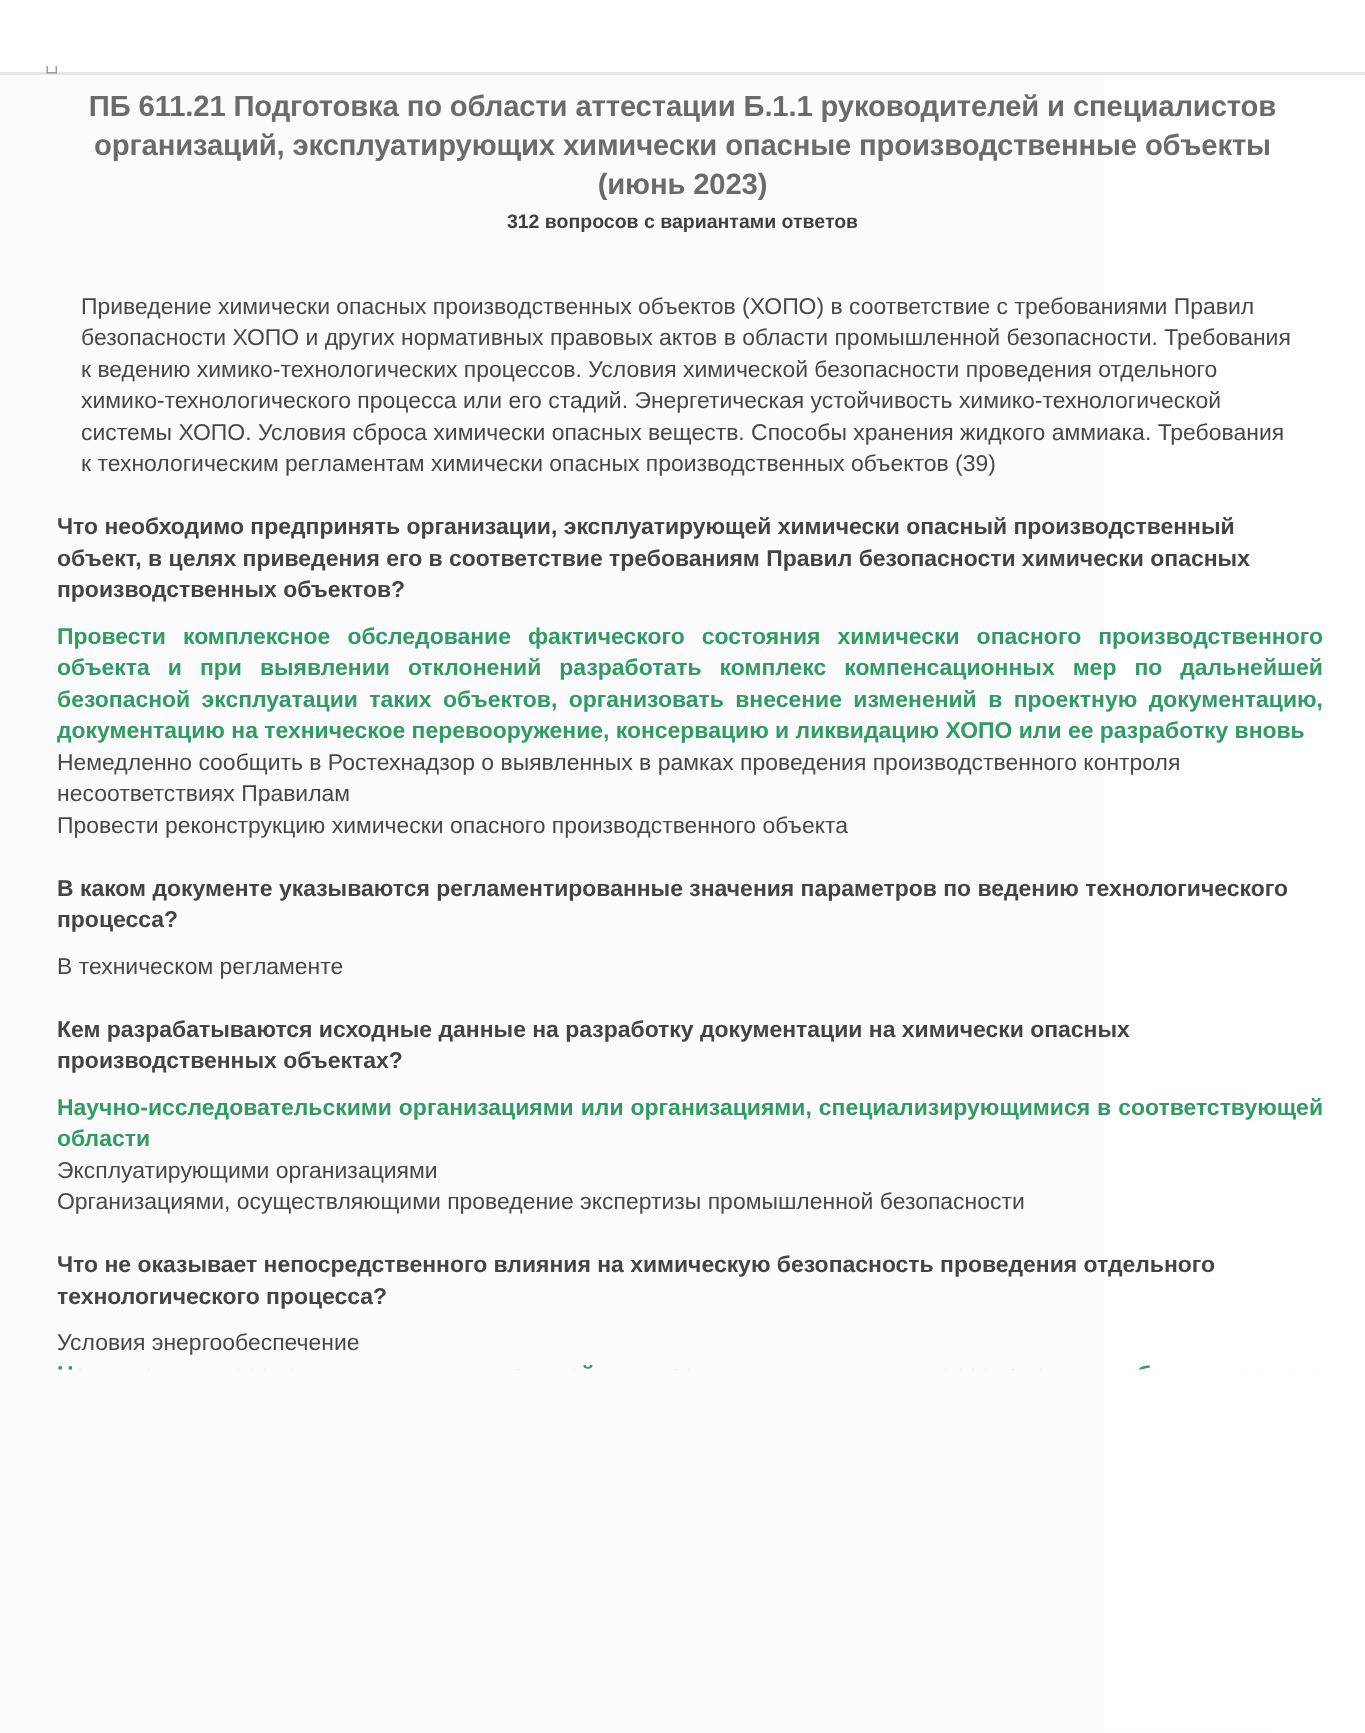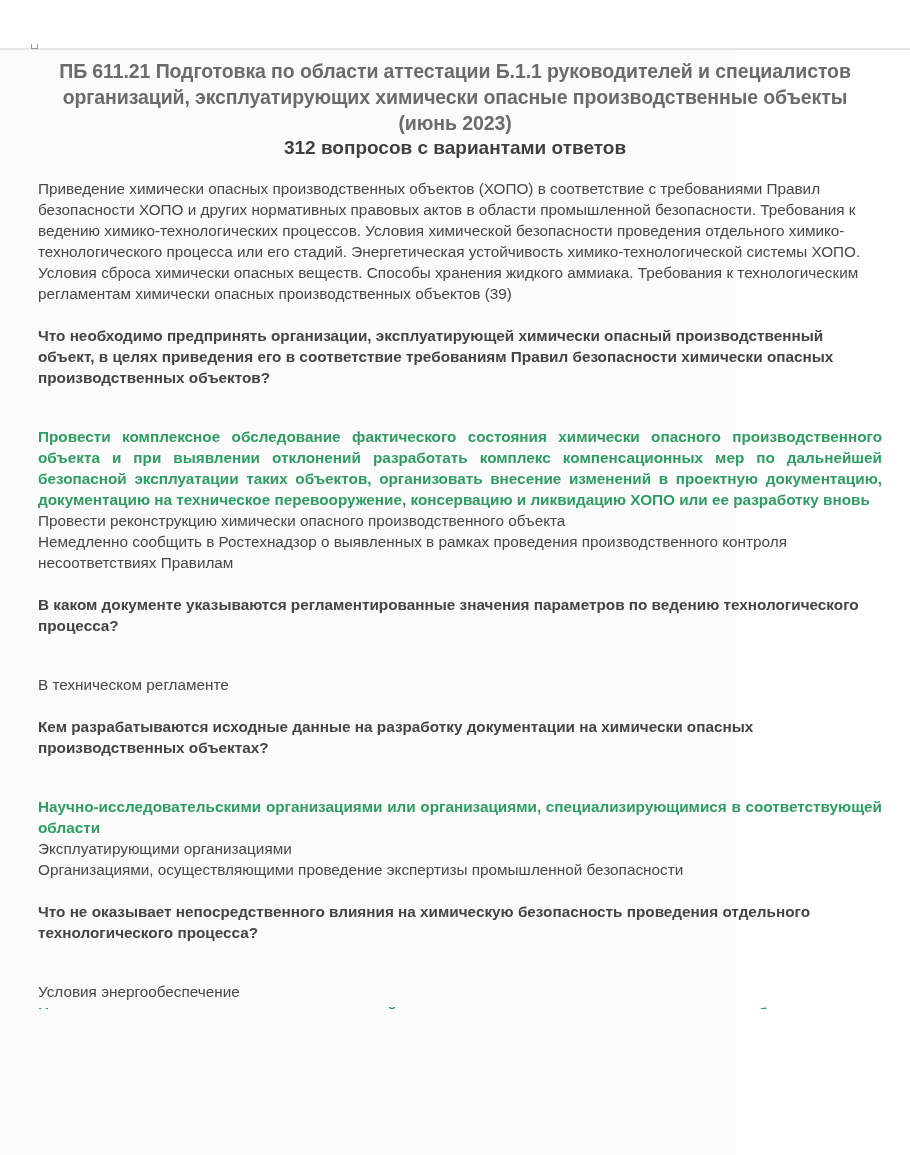--- a/index.html
+++ b/index.html
@@ -24,35 +24,35 @@
     }
     .doc-title {
       position: absolute; left: 40px; width: 830px; top: 8px;
       text-align: center; color: #6b6b6b;
       font-weight: bold; font-size: 19.5px; line-height: 26px;
       letter-spacing: -0.1px;
     }
     .doc-subtitle {
       position: absolute; left: 40px; width: 830px; top: 88px;
       text-align: center; color: #3f3f3f;
-      font-weight: bold; font-size: 19px; line-height: 20px;
+      font-weight: bold; font-size: 13px; line-height: 20px;
     }
     .content {
       position: absolute; left: 38px; width: 844px; top: 128px;
       color: #474747; font-size: 15.3px; line-height: 21px;
     }
     .topic-title {
       font-weight: bold; color: #3e3e3e;
       padding-left: 56px;
     }
-    .topic-desc { margin: 0; }
+    .topic-desc { margin: 16px; }
     .question {
       font-weight: bold; color: #444; margin-top: 21px;
     }
-    .answers { margin-top: 38px; }
+    .answers { margin-top: 10px; }
     .answer { margin: 0; }
     .answer.correct {
       color: #2f9d63; font-weight: bold; text-align: justify;
       text-align-last: left;
     }
     .answer.correct.cut {
       text-align-last: justify; height: 7px; overflow: hidden;
     }
   </style>
 </head>
@@ -64,22 +64,22 @@
 <div class="page">
   <div class="doc-title">ПБ 611.21 Подготовка по области аттестации Б.1.1 руководителей и специалистов организаций, эксплуатирующих химически опасные производственные объекты (июнь 2023)</div>
   <div class="doc-subtitle">312 вопросов с вариантами ответов</div>
 
   <div class="content">
     <p class="topic-desc">Приведение химически опасных производственных объектов (ХОПО) в соответствие с требованиями Правил безопасности ХОПО и других нормативных правовых актов в области промышленной безопасности. Требования к ведению химико-технологических процессов. Условия химической безопасности проведения отдельного химико-технологического процесса или его стадий. Энергетическая устойчивость химико-технологической системы ХОПО. Условия сброса химически опасных веществ. Способы хранения жидкого аммиака. Требования к технологическим регламентам химически опасных производственных объектов (39)</p>
 
     <div class="question">Что необходимо предпринять организации, эксплуатирующей химически опасный производственный объект, в целях приведения его в соответствие требованиям Правил безопасности химически опасных производственных объектов?</div>
     <div class="answers">
       <p class="answer correct">Провести комплексное обследование фактического состояния химически опасного производственного объекта и при выявлении отклонений разработать комплекс компенсационных мер по дальнейшей безопасной эксплуатации таких объектов, организовать внесение изменений в проектную документацию, документацию на техническое перевооружение, консервацию и ликвидацию ХОПО или ее разработку вновь</p>
+      <p class="answer">Немедленно сообщить в Ростехнадзор о выявленных в рамках проведения производственного контроля несоответствиях Правилам</p>
       <p class="answer">Провести реконструкцию химически опасного производственного объекта</p>
-      <p class="answer">Немедленно сообщить в Ростехнадзор о выявленных в рамках проведения производственного контроля несоответствиях Правилам</p>
     </div>
 
     <div class="question">В каком документе указываются регламентированные значения параметров по ведению технологического процесса?</div>
     <div class="answers">
       <p class="answer">В техническом регламенте</p>
     </div>
 
     <div class="question">Кем разрабатываются исходные данные на разработку документации на химически опасных производственных объектах?</div>
     <div class="answers">
       <p class="answer correct">Научно-исследовательскими организациями или организациями, специализирующимися в соответствующей области</p>

